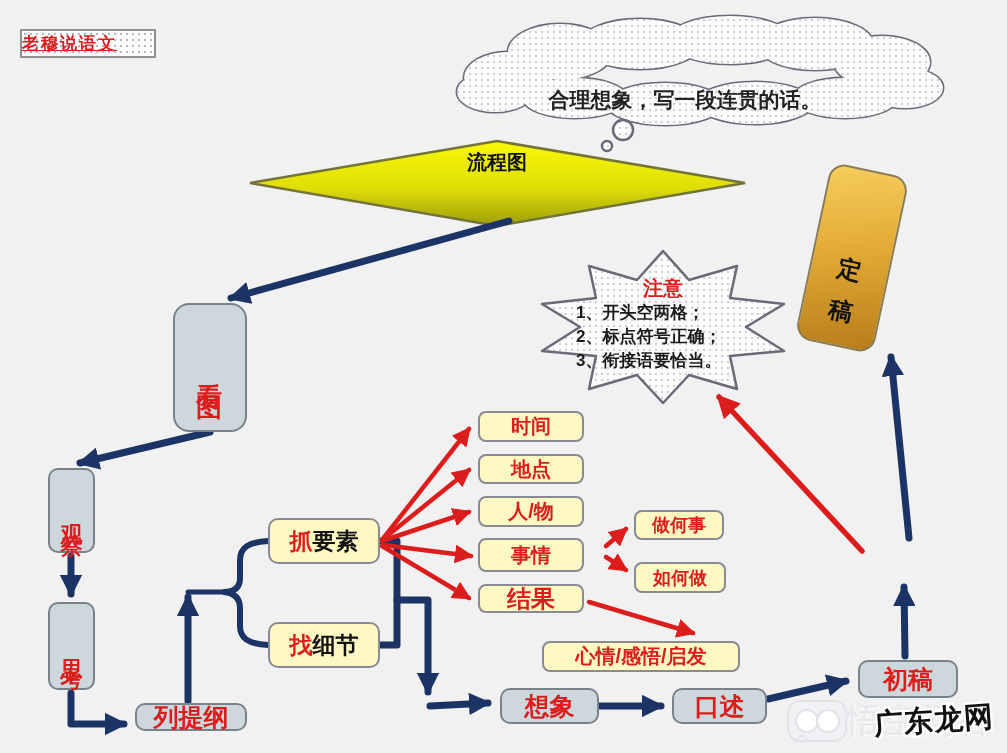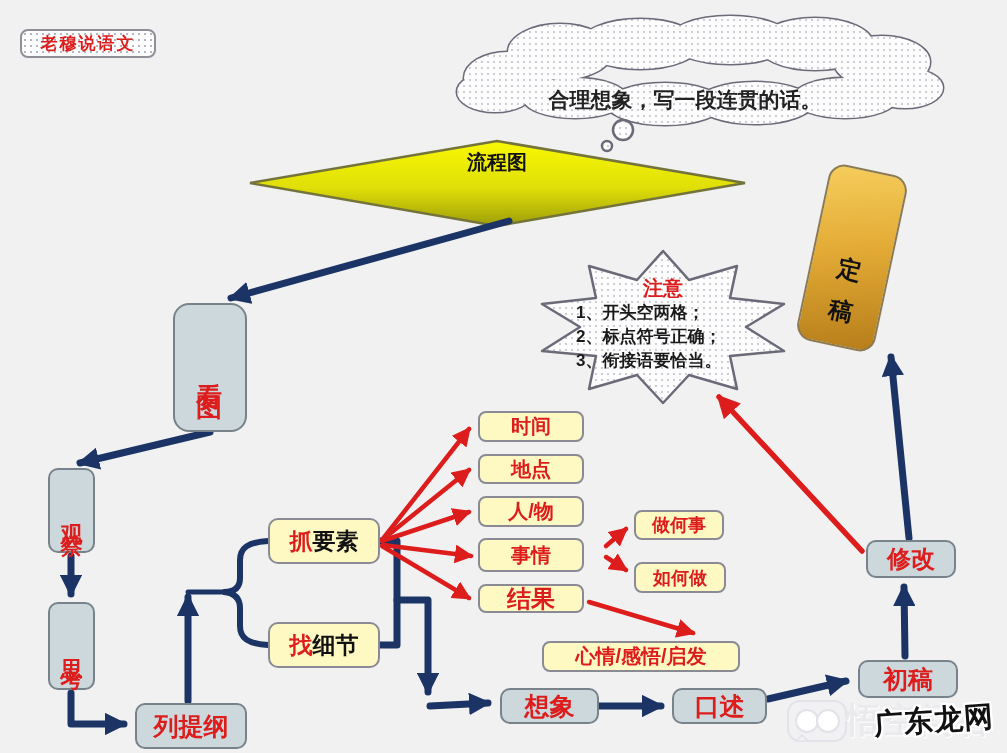--- a/index.html
+++ b/index.html
@@ -21,26 +21,26 @@
   .wbox{
     position:absolute;background:#fef9c3;border:2px solid #8a8a95;
     border-radius:8px;display:flex;align-items:center;justify-content:center;
     color:#dd1c1c;font-weight:bold;box-sizing:border-box;
   }
   .vert{writing-mode:vertical-rl;text-orientation:upright;}
 
   
   .badge{
     left:20px;top:29px;width:136px;height:29px;
-    border:2px solid #8f8f98;border-radius:8px;
+    border:2px solid #8f8f98;border-radius:1px;
     background-color:#fdfdfd;
     background-image:radial-gradient(#b6b6c2 0.9px, transparent 1px);
     background-size:6px 6px;
     color:#dd1c1c;font-weight:bold;font-size:17px;letter-spacing:2px;
-    display:flex;align-items:center;justify-content:center;box-sizing:border-box;
+    display:flex;align-items:center;box-sizing:border-box;text-decoration:underline;
   }
 
   
   .cloud-line{position:absolute;text-align:center;font-size:21px;color:#222;font-weight:600;white-space:nowrap;}
   .cloud-lead{color:#dd1c1c;font-weight:bold;}
 
   
   .diamond-text{left:337px;top:147px;width:320px;text-align:center;}
   .diamond-title{font-size:27px;font-weight:bold;color:#dd1c1c;letter-spacing:4px;}
   .diamond-sub{font-size:20px;font-weight:bold;color:#111;margin-top:2px;}
@@ -193,21 +193,21 @@
     </div>
 
     <div class="bbox vert" style="left:48px;top:468px;width:47px;height:85px;font-size:22px;letter-spacing:8px;">
       <span style="margin-bottom:-8px;">观察</span>
     </div>
 
     <div class="bbox vert" style="left:48px;top:602px;width:47px;height:88px;font-size:22px;letter-spacing:8px;">
       <span style="margin-bottom:-8px;">思考</span>
     </div>
 
-    <div class="bbox" style="left:135px;top:703px;width:112px;height:46px;font-size:25px;">
+    <div class="bbox" style="left:135px;top:703px;width:112px;height:28px;font-size:25px;">
       <span>列提纲</span>
     </div>
 
     <div class="wbox" style="left:268px;top:518px;width:112px;height:46px;font-size:23px;border-radius:10px;">
       <span>抓</span>
         <span style="color:#111;">要素</span>
     </div>
 
     <div class="wbox" style="left:268px;top:622px;width:112px;height:46px;font-size:23px;border-radius:10px;">
       <span>找</span>
@@ -242,23 +242,20 @@
     </div>
 
     <div class="bbox" style="left:500px;top:688px;width:99px;height:36px;font-size:25px;">
       <span>想象</span>
     </div>
     <div class="bbox" style="left:672px;top:688px;width:95px;height:36px;font-size:25px;">
       <span>口述</span>
     </div>
     <div class="bbox" style="left:858px;top:660px;width:100px;height:38px;font-size:25px;">
       <span>初稿</span>
-    </div>
-    <div class="bbox" style="left:866px;top:540px;width:90px;height:38px;font-size:24px;">
-      <span>修改</span>
     </div>
 
     <svg class="abs" style="left:786px;top:697px;" width="62" height="50">
       <rect x="2" y="4" width="58" height="40" rx="12" fill="#f1f1f4" stroke="#e2e2e8" stroke-width="2"></rect>
       <circle cx="21" cy="24" r="11" fill="#ffffff" stroke="#e2e2e8" stroke-width="2"></circle>
       <circle cx="42" cy="24" r="11" fill="#ffffff" stroke="#e2e2e8" stroke-width="2"></circle>
       <path d="M10 44 L16 38 L22 44 Z" fill="#f1f1f4" stroke="#e2e2e8" stroke-width="1.5"></path>
     </svg>
     <div class="abs wm-ghost-text">悟空问答</div>
     <div class="abs wm-text">广东龙网</div>

